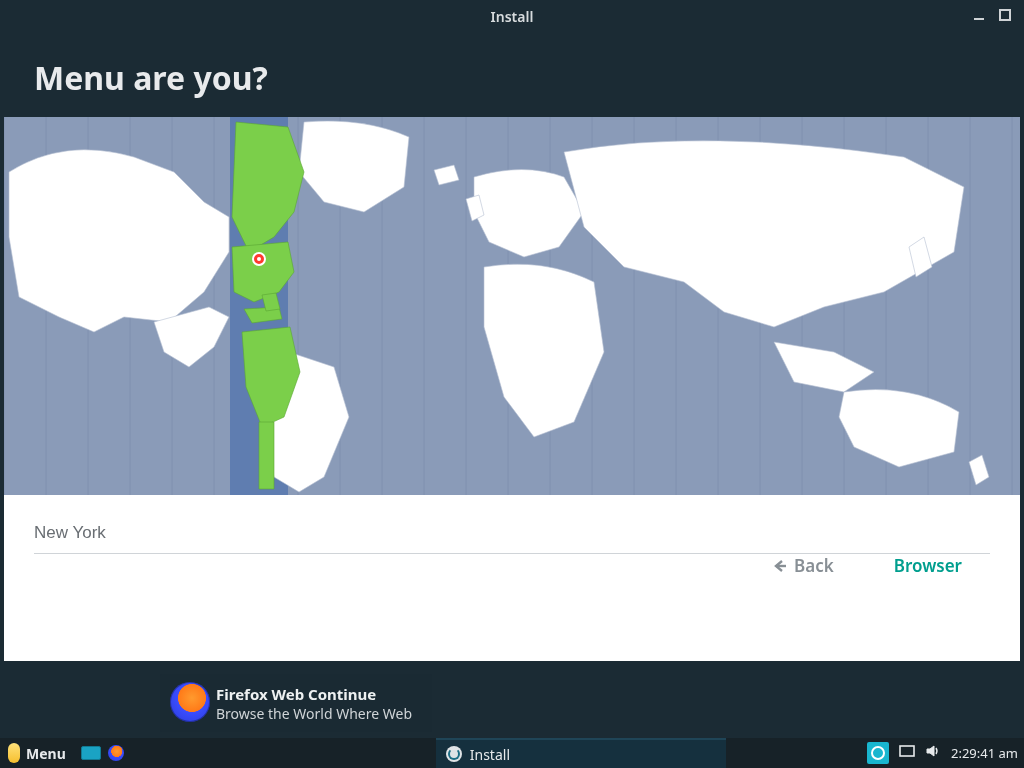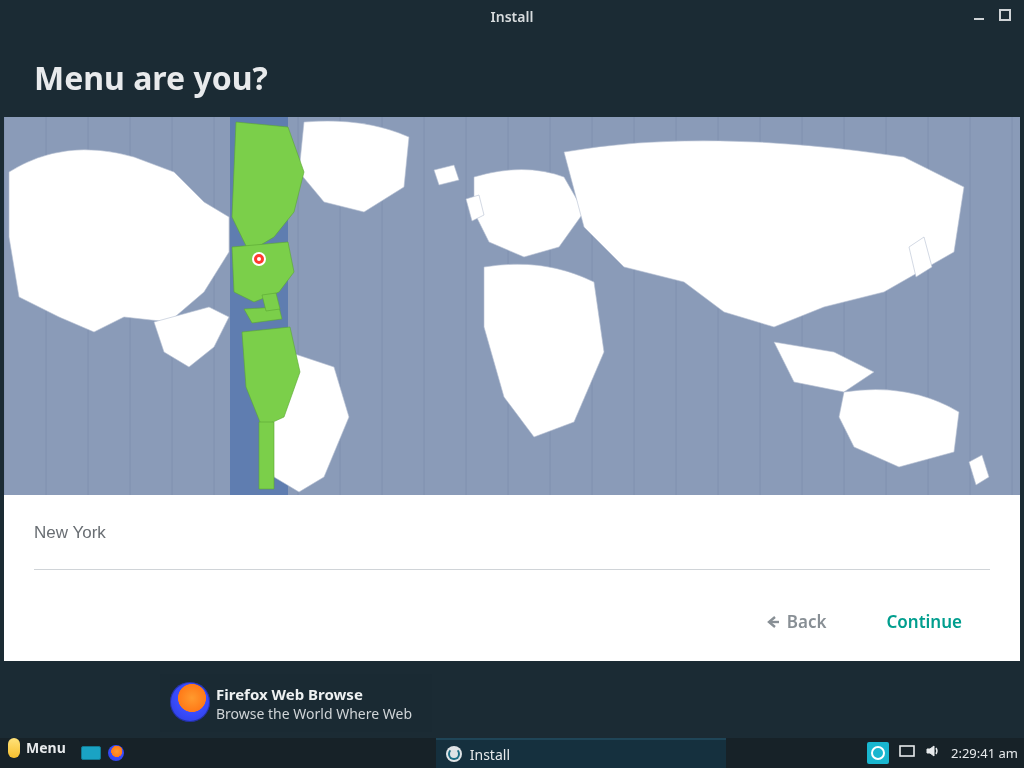--- a/index.html
+++ b/index.html
@@ -38,25 +38,25 @@
   .grid line { stroke:#6d7fa0; stroke-width:1; opacity:0.35; }
   .land { fill:#ffffff; stroke:#b6bfd1; stroke-width:0.6; }
   .land-hl { fill:#7bcf4a; stroke:#5aa634; stroke-width:0.6; }
   
   .bottom-panel {
     background:#ffffff; color:#333; height:166px; padding:22px 30px 0 30px;
     display:flex; flex-direction:column;
   }
   .location-input {
     width:100%; border:none; border-bottom:1px solid #d0d4d8;
-    font-size:17px; padding:6px 0 26px 0; color:#696e73; outline:none;
+    font-size:17px; padding:6px 0 10px 0; color:#696e73; outline:none;
     background:transparent;
   }
   .nav-row {
-    margin-top:40px; display:flex; justify-content:flex-end; gap:60px;
+    display:flex; justify-content:flex-end; gap:60px;
     font-size:17px; font-weight:600;
   }
   .btn-back { color:#888f95; display:flex; align-items:center; gap:6px; cursor:pointer; }
   .btn-back svg { width:16px; height:16px; stroke:#888f95; stroke-width:2.4; fill:none; }
   .btn-continue { color:#009e8e; cursor:pointer; margin-right:28px; }
   
   .tooltip {
     position:absolute; left:160px; bottom:36px; height:58px;
     background:#1a2a33; padding:6px 20px 6px 56px; display:flex; flex-direction:column; justify-content:center;
     border-radius:2px;
@@ -68,21 +68,21 @@
     background: radial-gradient(circle at 55% 40%, #ff9a2e 0%, #ff7a18 42%, #3a4dff 44%, #2a3bd6 100%);
     box-shadow:0 0 0 1px rgba(0,0,0,.3) inset;
   }
   
   .taskbar {
     position:absolute; left:0; bottom:0; width:100%; height:30px;
     background:#172228; display:flex; align-items:center; color:#e7eaec;
     font-size:14px;
   }
   .menu-btn {
-    display:flex; align-items:flex-start; gap:6px; padding:0 10px 0 8px; height:100%;
+    display:flex; align-items:center; gap:6px; padding:0 10px 0 8px; height:100%;
     font-weight:700;
   }
   .menu-icon {
     width:12px; height:20px; border-radius:6px;
     background:linear-gradient(#ffe27a,#f6bf2e);
   }
   .tb-icon { width:22px; height:20px; margin-left:4px; display:flex; align-items:center; justify-content:center;}
   .tb-icon.desktop div { width:20px; height:14px; background:#1aa3c4; border:1px solid #127a93; border-radius:2px;}
   .tb-icon.ff1, .tb-icon.ff2 {
     width:20px; height:20px; border-radius:50%;
@@ -215,29 +215,29 @@
     <input class="location-input" type="text" value="New York" style="">
     <div class="nav-row">
       <div class="btn-back">
         <svg viewBox="0 0 16 16">
           <polyline points="10,3 4,8 10,13"></polyline>
             <line x1="4" y1="8" x2="14" y2="8"></line>
         </svg>
         <span>Back</span>
       </div>
       <div class="btn-continue">
-        <span>Continue</span>
+        <span>Browser</span>
       </div>
     </div>
   </div>
 </div>
 
 <div class="tooltip">
   <span class="tt-icon"></span>
-  <span class="tt-title">Firefox Web Browse</span>
+  <span class="tt-title">Firefox Web Continue</span>
   <span class="tt-sub">Browse the World Where Web</span>
 </div>
 
 <div class="taskbar">
   <div class="menu-btn">
     <span class="menu-icon"></span>
     <span>Menu</span>
   </div>
   <span class="tb-icon desktop">
       <div></div>

